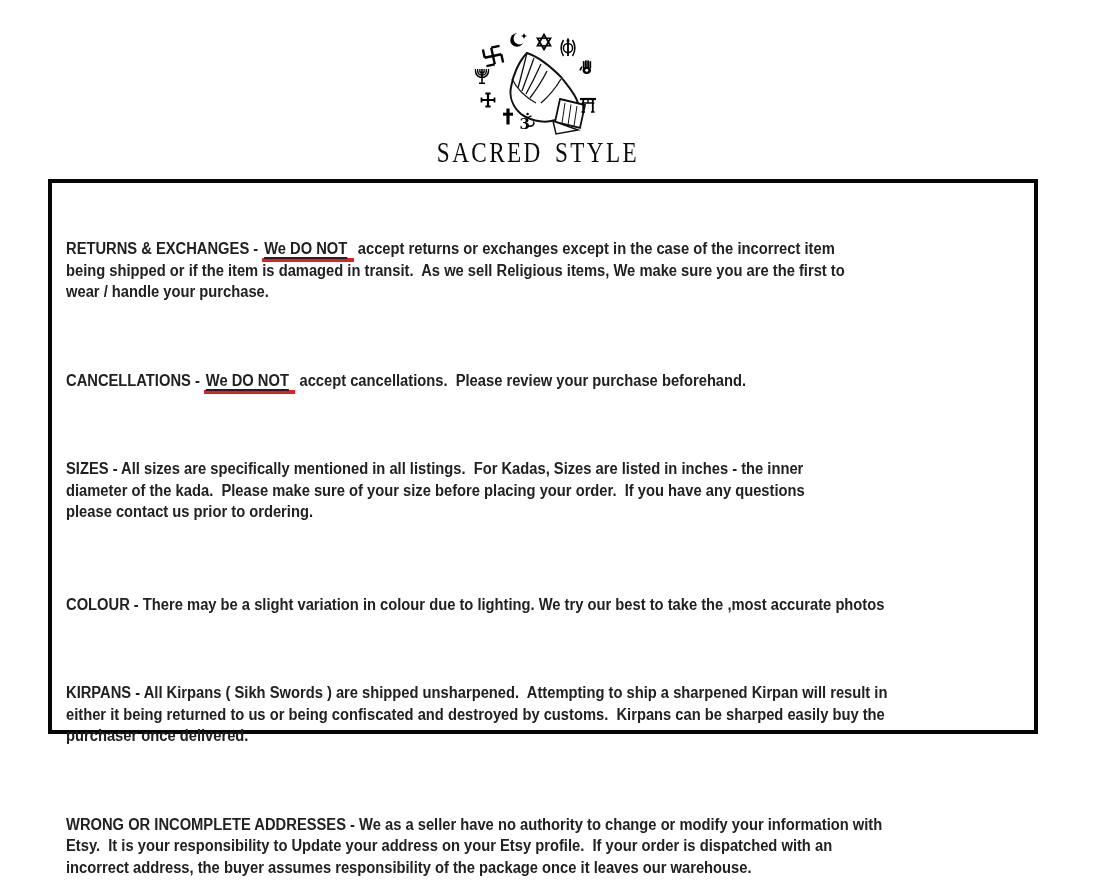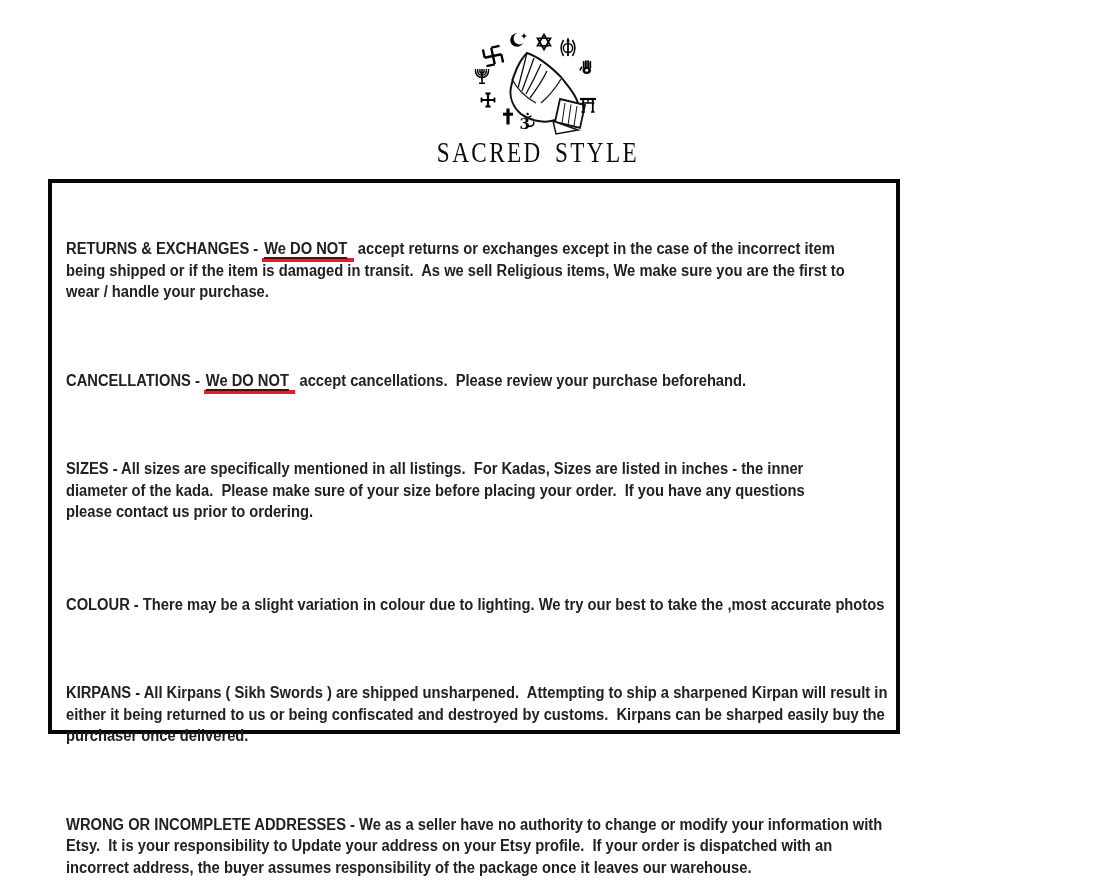--- a/index.html
+++ b/index.html
@@ -7,21 +7,21 @@
           font-family:"Liberation Sans",sans-serif;}
 
   
   .logo-svg{position:absolute;left:415px;top:15px;}
   .brand{position:absolute;left:0;top:136px;width:1076px;text-align:center;
          font-family:"Liberation Serif",serif;font-size:29px;font-weight:400;
          letter-spacing:3px;word-spacing:5px;color:#0b0b0b;
          transform:scaleX(0.80);transform-origin:center top;white-space:pre;}
 
   
-  .policy-box{position:absolute;left:48px;top:179px;width:852px;height:555px;
+  .policy-box{position:absolute;left:48px;top:179px;width:990px;height:555px;
               border:4px solid #060606;box-sizing:border-box;background:#ffffff;
               padding:10px 0 0 14px;}
   .policy-text{width:1080px;transform:scaleX(0.92);transform-origin:left top;
                font-family:"Liberation Sans",sans-serif;font-weight:bold;
                font-size:16px;line-height:21.5px;color:#232021;
                white-space:pre;letter-spacing:0;}
   .para{margin:24px 0 0 0;}
   .para:first-child{margin-top:2px;}
   .para:nth-child(4){margin-top:28px;}
   .para:nth-child(8){margin-top:19px;font-size:20px;line-height:26px;}

